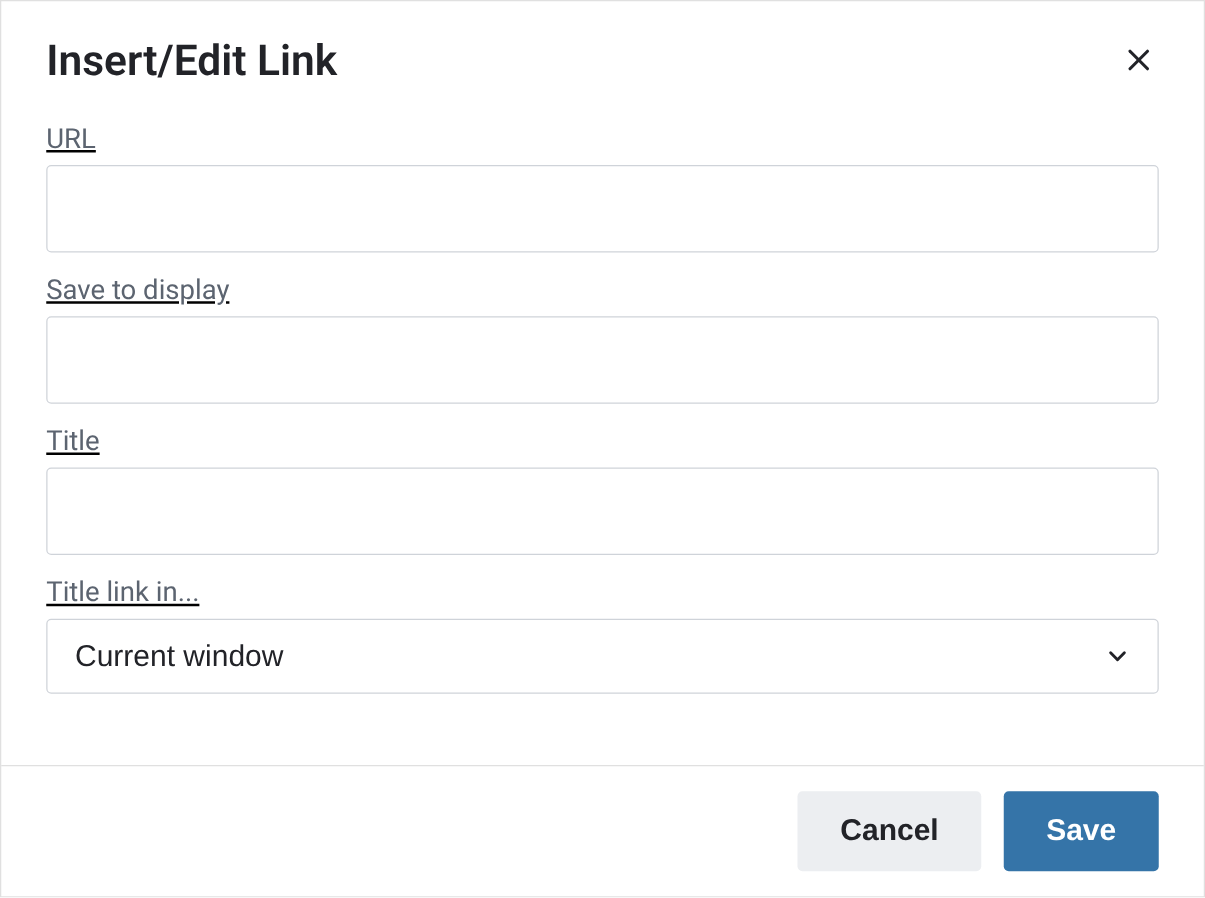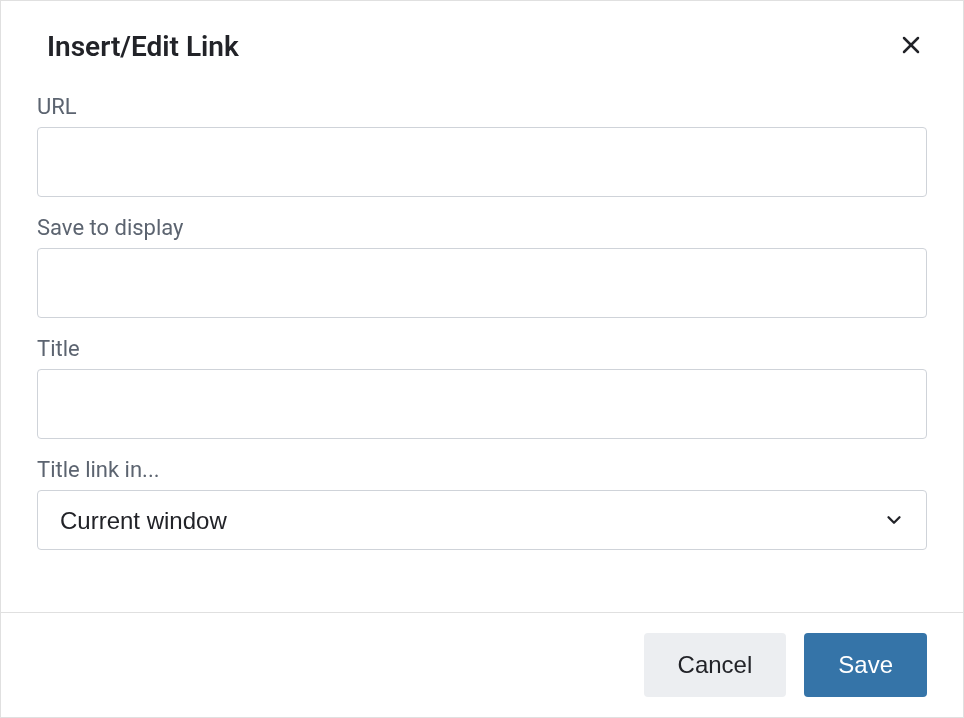--- a/index.html
+++ b/index.html
@@ -21,44 +21,44 @@
       display: flex;
       flex-direction: column;
     }
     .dialog-header {
       display: flex;
       justify-content: space-between;
       align-items: center;
       padding: 28px 36px 10px 36px;
     }
     .dialog-title {
-      font-size: 28px;
+      font-size: 34px;
       font-weight: 600;
       color: #222328;
-      margin-left: 10px;
     }
     .close-button {
       background: none;
       border: none;
       cursor: pointer;
       padding: 4px;
       display: flex;
       align-items: center;
       justify-content: center;
     }
     .close-button svg {
       width: 24px;
       height: 24px;
     }
     .dialog-body {
       flex: 1;
       padding: 20px 36px 30px 36px;
     }
     .form-group {
       margin-bottom: 18px;
+      text-decoration: underline;
     }
     .form-label {
       display: block;
       font-size: 22px;
       color: #5c6470;
       margin-bottom: 8px;
       font-weight: 400;
     }
     .form-input {
       width: 100%;
@@ -101,21 +101,21 @@
     }
     .dialog-footer {
       border-top: 1px solid #e0e0e0;
       padding: 20px 36px;
       display: flex;
       justify-content: flex-end;
       gap: 18px;
     }
     .btn {
       font-size: 24px;
-      font-weight: 400;
+      font-weight: 700;
       padding: 18px 34px;
       border-radius: 4px;
       cursor: pointer;
       border: none;
     }
     .btn-cancel {
       background: #eceef1;
       color: #222328;
     }
     .btn-save {

